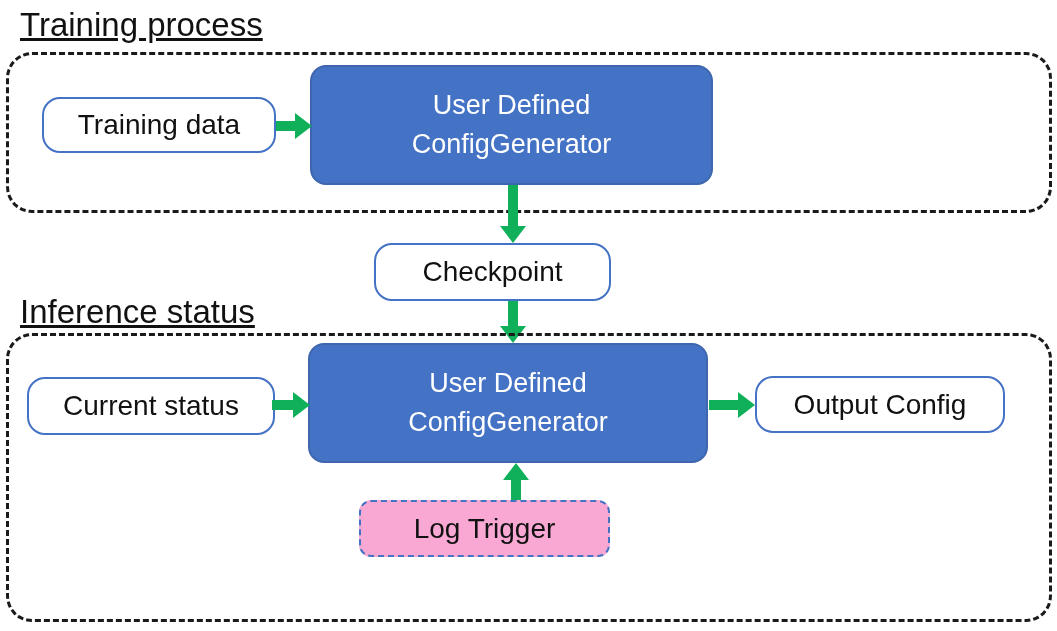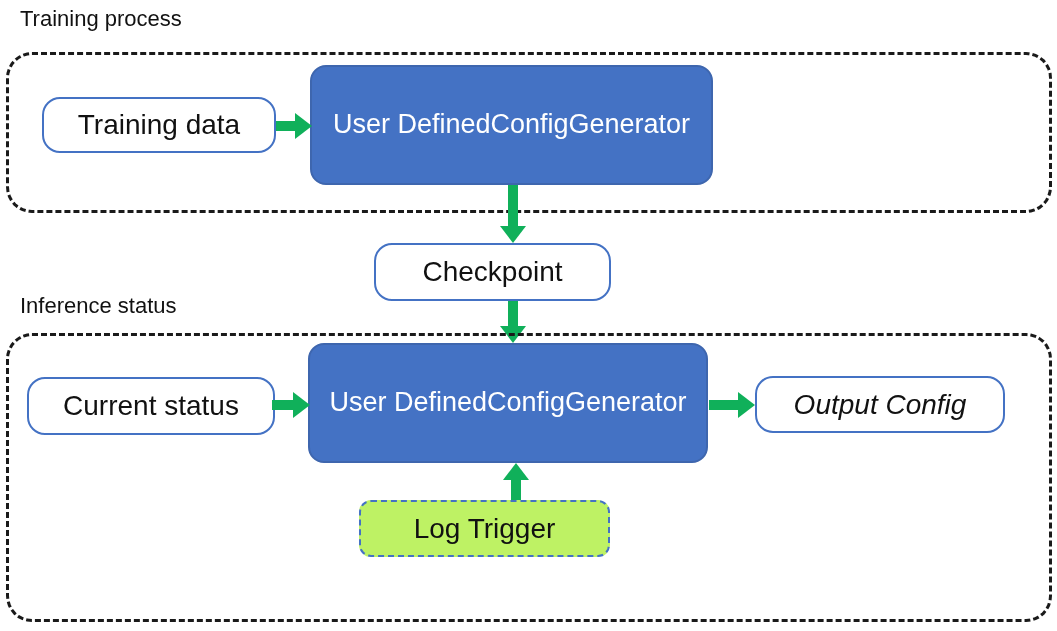--- a/index.html
+++ b/index.html
@@ -11,24 +11,25 @@
     position: relative;
     width: 1057px;
     height: 631px;
     background: #ffffff;
     font-family: "Liberation Sans", sans-serif;
     color: var(--text-black, #111);
     overflow: hidden;
   }
   .section-title {
     position: absolute;
-    font-size: 22px;
+    font-size: 33px;
     font-weight: 400;
     color: var(--text-black, #111);
     white-space: nowrap;
+    text-decoration: underline;
   }
   .dashed-container {
     position: absolute;
     border: 3px dashed var(--outline-black, #1a1a1a);
     border-radius: 26px;
     background: transparent;
     box-sizing: border-box;
   }
   .node {
     position: absolute;
@@ -43,27 +44,27 @@
     background: #ffffff;
     border: 2.5px solid var(--accent-blue, #4472C4);
     border-radius: 18px;
     color: var(--text-black, #111);
   }
   .blue-box {
     background: var(--accent-blue, #4472C4);
     border: 2px solid var(--accent-blue-dark, #3E66AE);
     border-radius: 16px;
     color: var(--text-white, #fff);
-    flex-direction: row;
+    flex-direction: column;
     font-size: 27px;
     line-height: 1.45;
     text-align: center;
   }
   .trigger-box {
-    background: #bef264;
+    background: #f9a8d4;
     border: 2.5px dashed var(--accent-blue, #4472C4);
     border-radius: 12px;
     color: var(--text-black, #111);
   }
   
   .arrow-right {
     position: absolute;
     display: flex;
     align-items: center;
   }
@@ -141,21 +142,21 @@
   <div class="arrow-right" style="left:272px; top:392px; width:38px; height:26px;">
     <div class="shaft"></div>
     <div class="head"></div>
   </div>
 
   <div class="arrow-right" style="left:709px; top:392px; width:46px; height:26px;">
     <div class="shaft"></div>
     <div class="head"></div>
   </div>
 
-  <div class="node white-box" style="left:755px; top:376px; width:250px; height:57px;font-style:italic;">Output Config</div>
+  <div class="node white-box" style="left:755px; top:376px; width:250px; height:57px;">Output Config</div>
 
   <div class="arrow-up" style="left:503px; top:463px; width:26px; height:38px;">
     <div class="head"></div>
     <div class="shaft"></div>
   </div>
 
   <div class="node trigger-box" style="left:359px; top:500px; width:251px; height:57px; z-index:1;">Log Trigger</div>
 
 
 </div>

